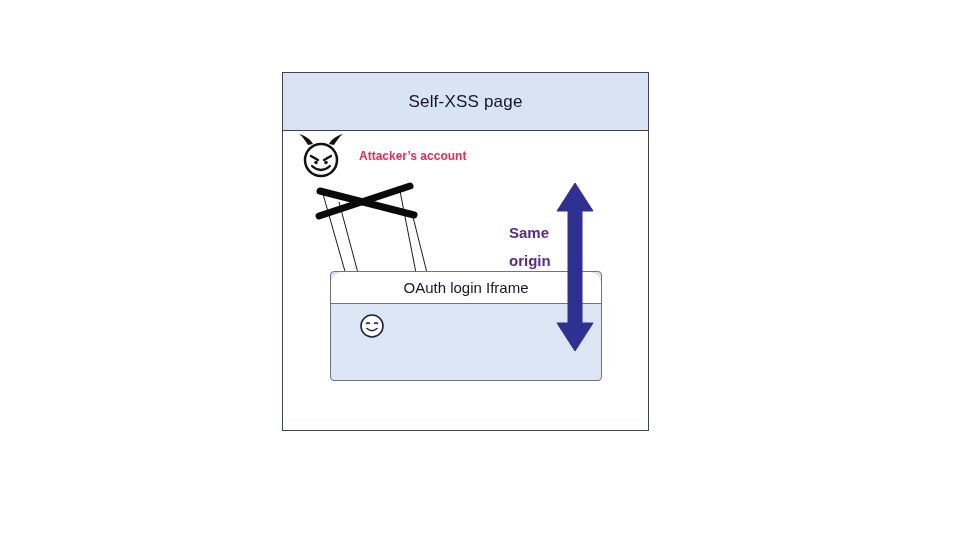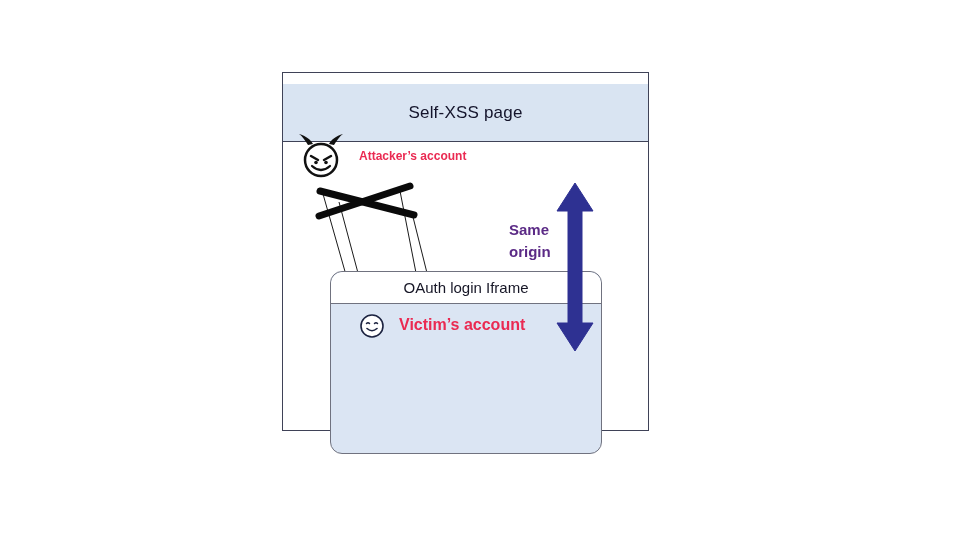--- a/index.html
+++ b/index.html
@@ -8,48 +8,48 @@
     font-family:"Liberation Sans", sans-serif; overflow:hidden;
   }
   .outer-box {
     position:absolute; left:282px; top:72px; width:367px; height:359px;
     border:1px solid #3f4257; background:#ffffff; box-sizing:border-box;
   }
   .page-header {
     position:absolute; left:0; top:0; right:0; height:57px;
     background:#d9e4f2; border-bottom:1px solid #3f4257;
     display:flex; align-items:center; justify-content:center;
-    font-size:17px; color:#14142b; letter-spacing:0.2px;margin-top:11px;
+    font-size:17px; color:#14142b; letter-spacing:0.2px;
   }
   .devil { position:absolute; left:296px; top:132px; width:50px; height:50px; }
   .attacker-label {
     position:absolute; left:359px; top:149px;
     font-size:12px; font-weight:bold; color:#ea2a52;
   }
   .marionette { position:absolute; left:300px; top:175px; width:150px; height:135px; }
   .iframe-box {
-    position:absolute; left:330px; top:271px; width:272px; height:183px;
-    border:1px solid #70727f; border-radius:12px; background:#dbe5f3;
+    position:absolute; left:330px; top:271px; width:272px; height:110px;
+    border:1px solid #70727f; border-radius:4px; background:#dbe5f3;
     box-sizing:border-box; overflow:hidden;
   }
   .iframe-header {
     height:31px; background:#ffffff; border-bottom:1px solid #70727f;
     border-radius:12px 12px 0 0;
     display:flex; align-items:center; justify-content:center;
     font-size:15px; color:#161626;
   }
   .iframe-body { position:relative; height:109px; }
   .smiley { position:absolute; left:28px; top:9px; width:26px; height:26px; }
   .victim-label {
     position:absolute; left:68px; top:12px;
     font-size:16px; font-weight:bold; color:#ea2a52;
   }
   .same-origin {
     position:absolute; left:509px; top:219px; width:62px;
-    font-size:15px; font-weight:bold; color:#5b2a86; line-height:22px;
+    font-size:15px; font-weight:bold; color:#5b2a86; line-height:28px;
   }
   .arrow { position:absolute; left:553px; top:183px; width:44px; height:168px; }
 </style>
 </head>
 <body>
 
 <div class="canvas">
 
   <div class="outer-box">
     <div class="page-header">
@@ -83,21 +83,20 @@
     <div class="iframe-header">
       <span>OAuth login Iframe</span>
     </div>
     <div class="iframe-body">
       <svg class="smiley" viewBox="0 0 26 26">
         <circle cx="13" cy="13" r="11" fill="#ffffff" stroke="#1c2340" stroke-width="1.6"></circle>
         <path d="M7.5,10.5 Q9,8.8 10.5,10.5" stroke="#1c2340" stroke-width="1.5" fill="none" stroke-linecap="round"></path>
         <path d="M15.5,10.5 Q17,8.8 18.5,10.5" stroke="#1c2340" stroke-width="1.5" fill="none" stroke-linecap="round"></path>
         <path d="M8,15.5 Q13,20 18,15.5" stroke="#1c2340" stroke-width="1.6" fill="none" stroke-linecap="round"></path>
       </svg>
-      <span class="victim-label">Victim’s account</span>
     </div>
   </div>
 
   <div class="same-origin">Same origin</div>
 
   <svg class="arrow" viewBox="0 0 44 168">
     <polygon points="22,0 40,28 29,28 29,140 40,140 22,168 4,140 15,140 15,28 4,28" fill="#2e3192" stroke="#2e3192" stroke-width="1" stroke-linejoin="round"></polygon>
   </svg>
 
 </div>

